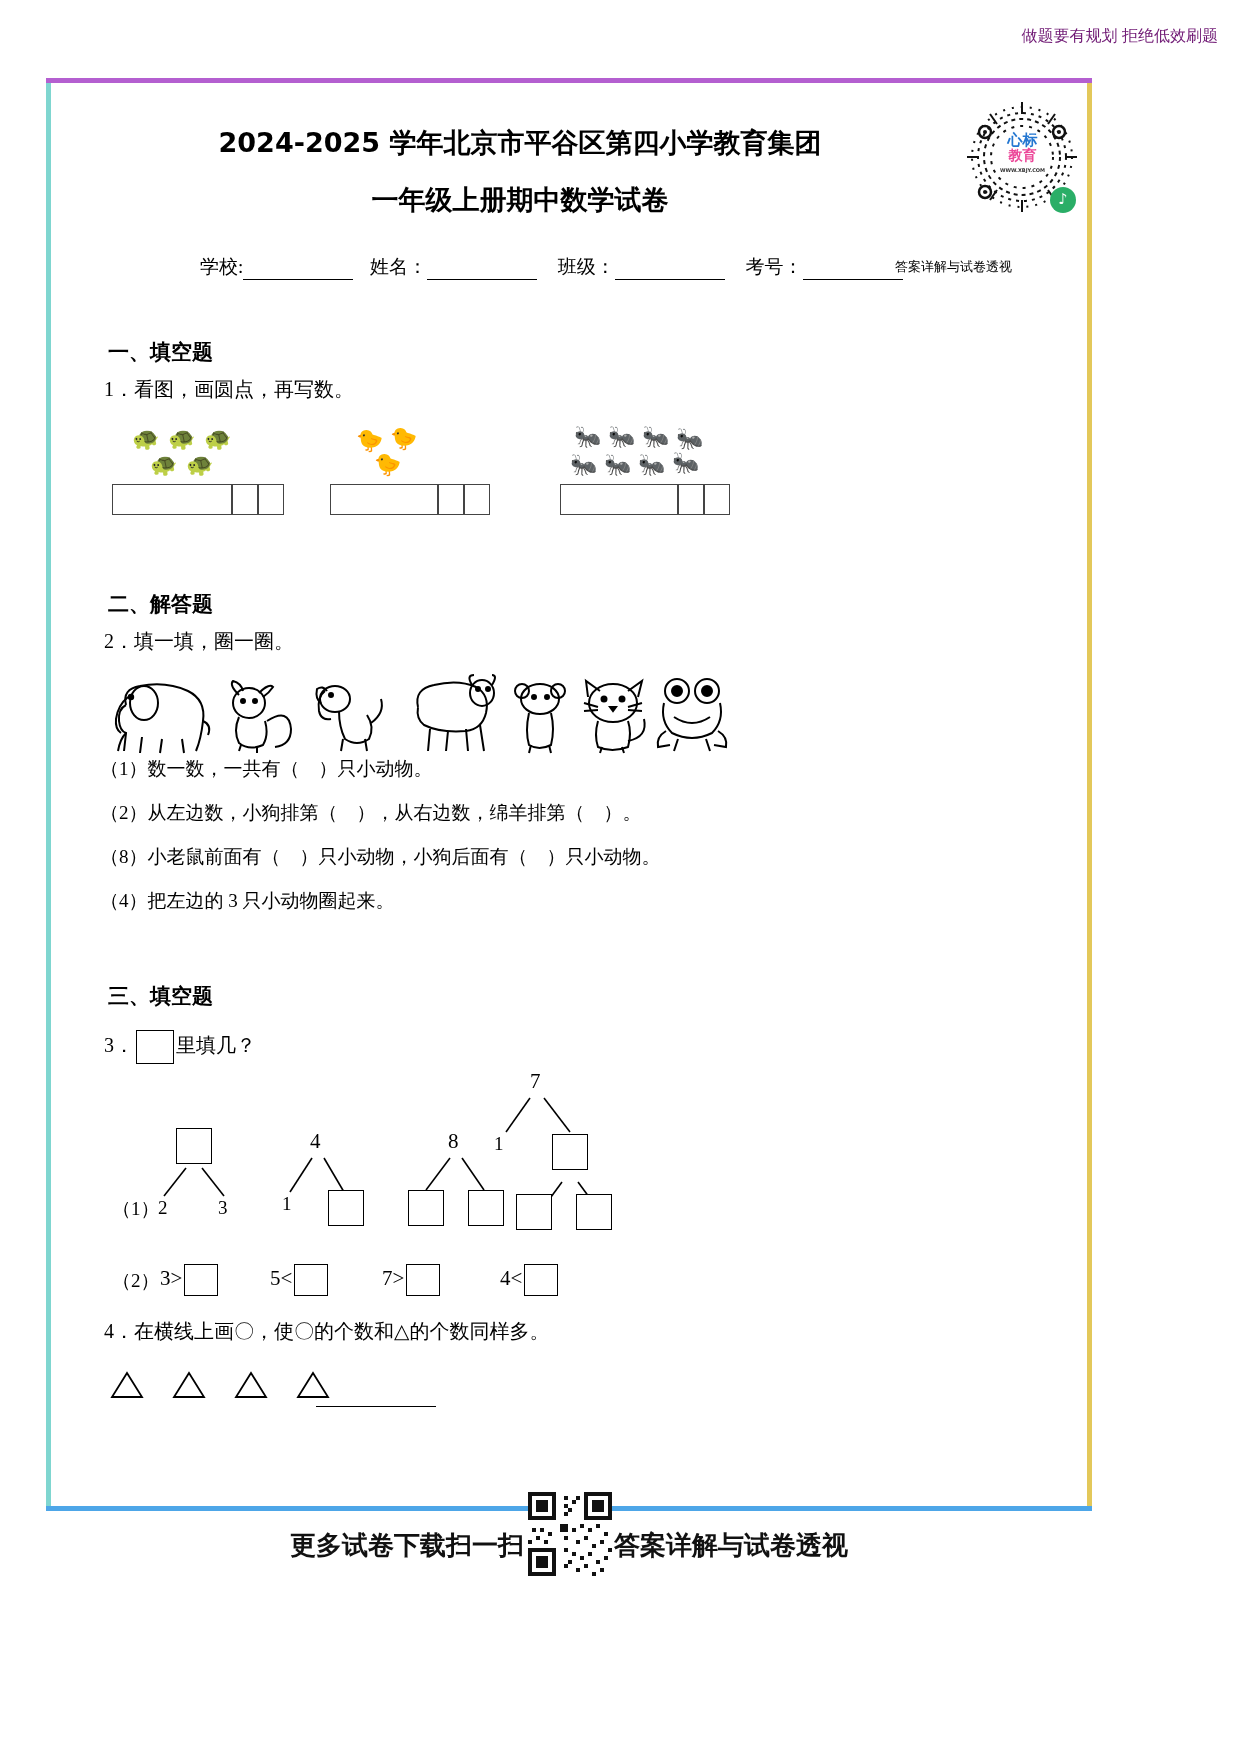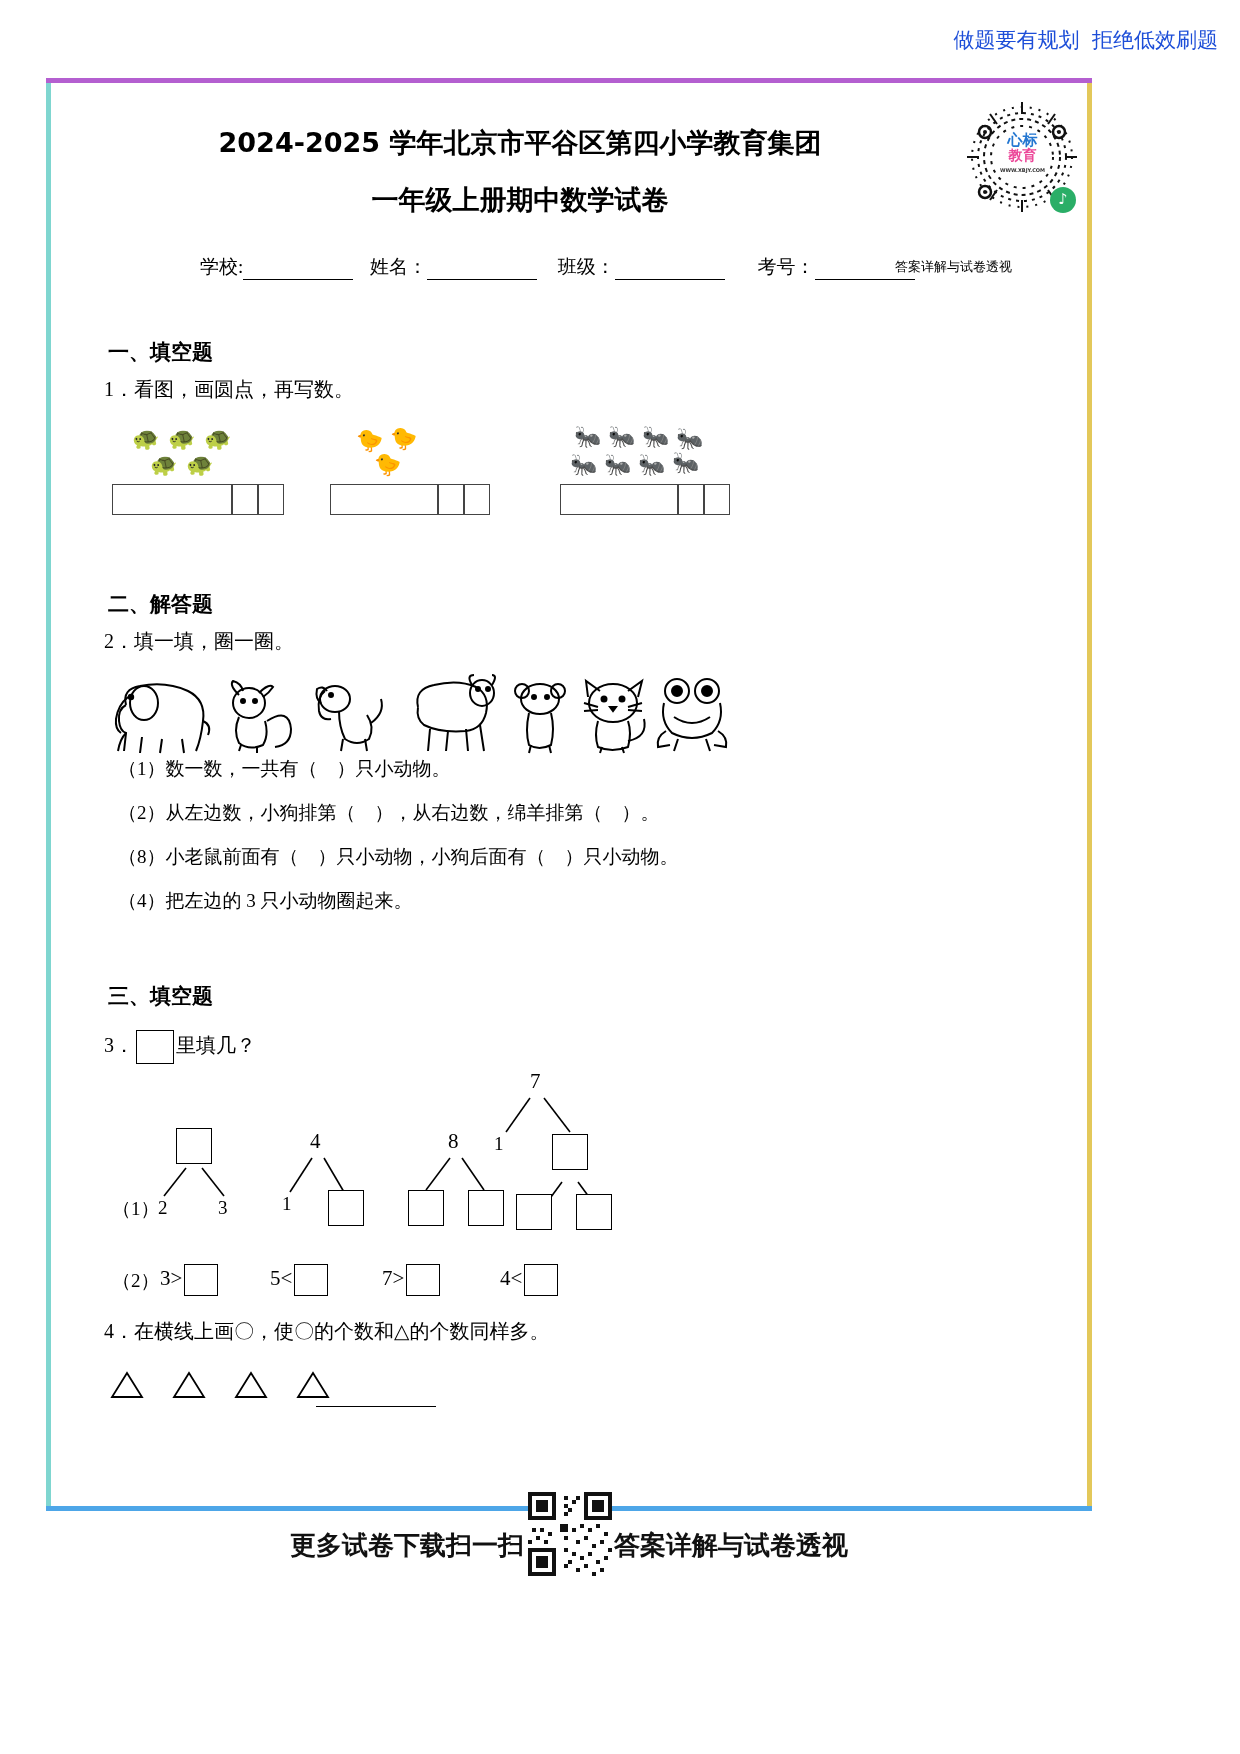--- a/index.html
+++ b/index.html
@@ -29,22 +29,22 @@
     position:absolute;left:78px;top:38px;
     font-family:"DejaVu Sans","Liberation Sans",sans-serif;
     font-size:9px;font-weight:bold;color:#2a2a2a;
     letter-spacing:0.5px;
   }
   .cap-icon{
     position:absolute;left:72px;top:-2px;width:30px;height:16px;
   }
   .slogan{
     position:absolute;right:22px;top:26px;
-    font-family:Liberation Mono, monospace;
-    font-size:21px;color:#1d4ed8;white-space:nowrap;
+    font-family:Liberation Sans, sans-serif;
+    font-size:16px;color:#701a75;white-space:nowrap;
   }
   
   .frame-top{
     position:absolute;left:46px;top:78px;width:1046px;height:5px;background:#b45fd0;
   }
   .frame-left{
     position:absolute;left:46px;top:83px;width:5px;height:1428px;background:#7fd6d0;
   }
   .frame-right{
     position:absolute;left:1087px;top:83px;width:5px;height:1428px;background:#e3c85a;
@@ -100,21 +100,21 @@
   .sec-head{
     position:absolute;left:108px;
     font-family:"DejaVu Sans","Liberation Sans",sans-serif;
     font-weight:bold;font-size:21px;color:#000;
   }
   .q-text{
     position:absolute;left:104px;
     font-size:20px;color:#000;white-space:nowrap;
   }
   .sub-q{
-    position:absolute;left:118px;
+    position:absolute;left:100px;
     font-size:19px;color:#000;white-space:nowrap;
   }
   
   .grp{position:absolute;}
   .animal{position:absolute;font-size:22px;line-height:22px;}
   .box-row{position:absolute;height:32px;}
   .box-row .wide{
     position:absolute;top:0;height:31px;border:1.2px solid #444;box-sizing:border-box;
   }
   .box-row .cell{
@@ -203,21 +203,21 @@
     <div class="qr-l2">教育</div>
     <div class="qr-l3">WWW.XBJY.COM</div>
   </div>
   <div class="wechat"></div>
 </div>
 
 <div class="info-row">
   <span class="seg">学校:</span><span class="ul" style="width:110px"></span>
   <span class="seg" style="margin-left:12px">姓名：</span><span class="ul" style="width:110px"></span>
   <span class="seg" style="margin-left:16px">班级：</span><span class="ul" style="width:110px"></span>
-  <span class="seg" style="margin-left:28px">考号：</span><span class="ul" style="width:100px"></span>
+  <span class="seg" style="margin-left:16px">考号：</span><span class="ul" style="width:100px"></span>
 </div>
 <div class="info-note">答案详解与试卷透视</div>
 
 <div class="sec-head" style="top:338px">一、填空题</div>
 <div class="q-text" style="top:376px">1．看图，画圆点，再写数。</div>
 
 <div class="grp" style="left:128px;top:428px;width:160px;height:52px;">
   <span class="animal" style="left:4px;top:0;">🐢</span>
   <span class="animal" style="left:40px;top:0;">🐢</span>
   <span class="animal" style="left:76px;top:0;">🐢</span>

